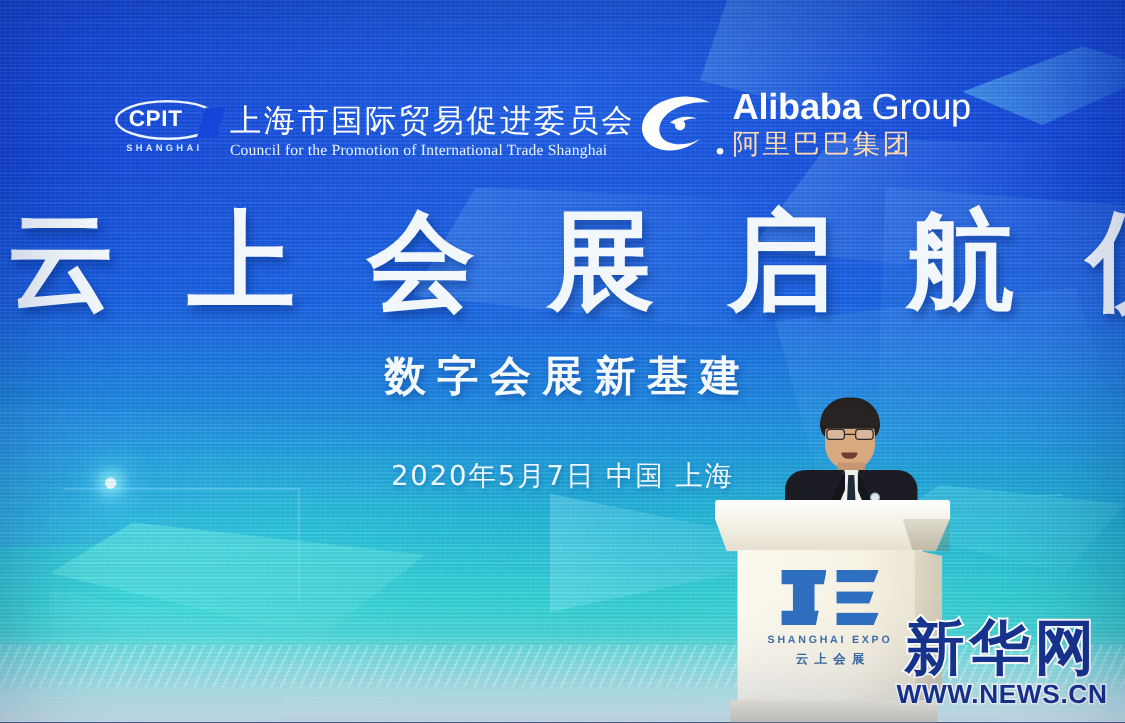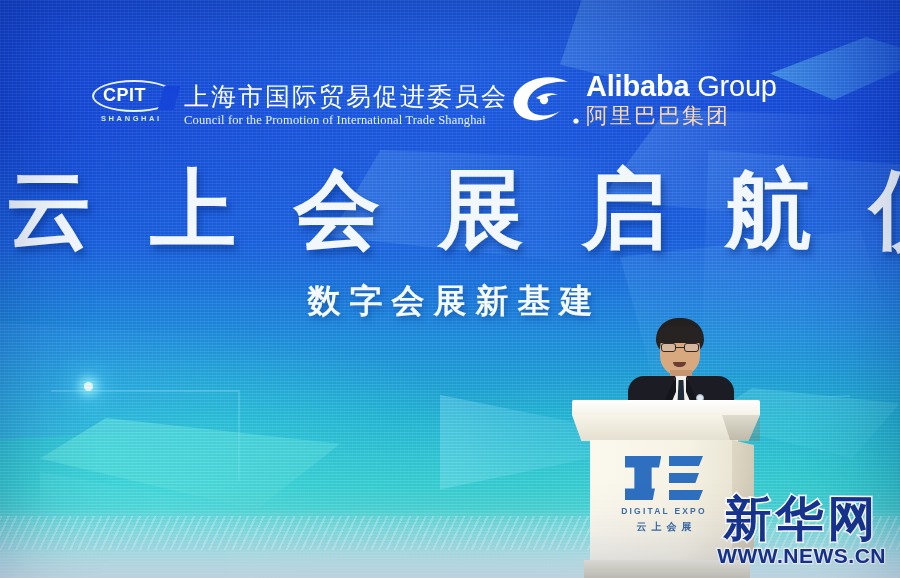--- a/index.html
+++ b/index.html
@@ -249,20 +249,21 @@
           <b>Alibaba</b><span>&nbsp;</span><span>Group</span>
         </div>
         <div class="ali-cn">阿里巴巴集团</div>
       </div>
     </div>
 
   </div>
 
   <div class="main-title">云 上 会 展 启 航 仪 式</div>
   <div class="sub-title">数字会展新基建</div>
+  <div class="date-line">2020年5月7日  中国 上海</div>
 
   <div class="speaker">
     <div class="sp-hair"></div>
     <div class="sp-face"></div>
     <div class="sp-hair2"></div>
     <div class="sp-glass">
       <i class="l"></i>
         <b></b>
         <i class="r"></i>
     </div>
@@ -287,21 +288,21 @@
     <div class="pod-logo">
       <div class="de-mark">
         <div class="de-d"></div>
         <div class="de-slash"></div>
         <div class="de-e">
           <i></i>
             <i></i>
             <i></i>
         </div>
       </div>
-      <div class="de-en">DIGITAL EXPO</div>
+      <div class="de-en">SHANGHAI EXPO</div>
       <div class="de-cn">云上会展</div>
     </div>
   </div>
 
   <div class="wm">
     <div class="wm-cn">新华网</div>
     <div class="wm-en">WWW.NEWS.CN</div>
   </div>
 
   <div class="vig"></div>

